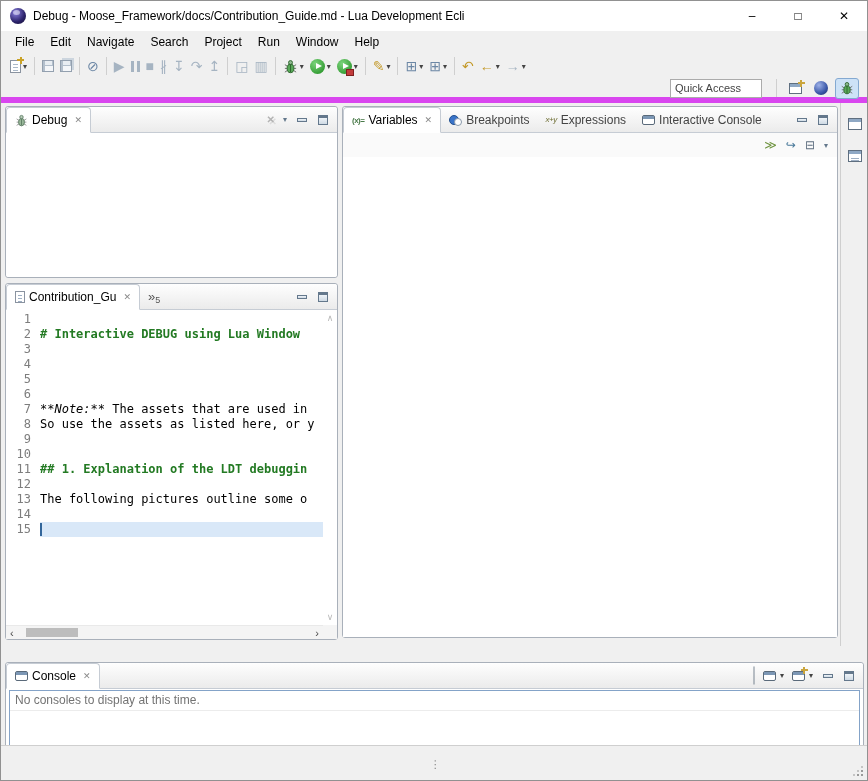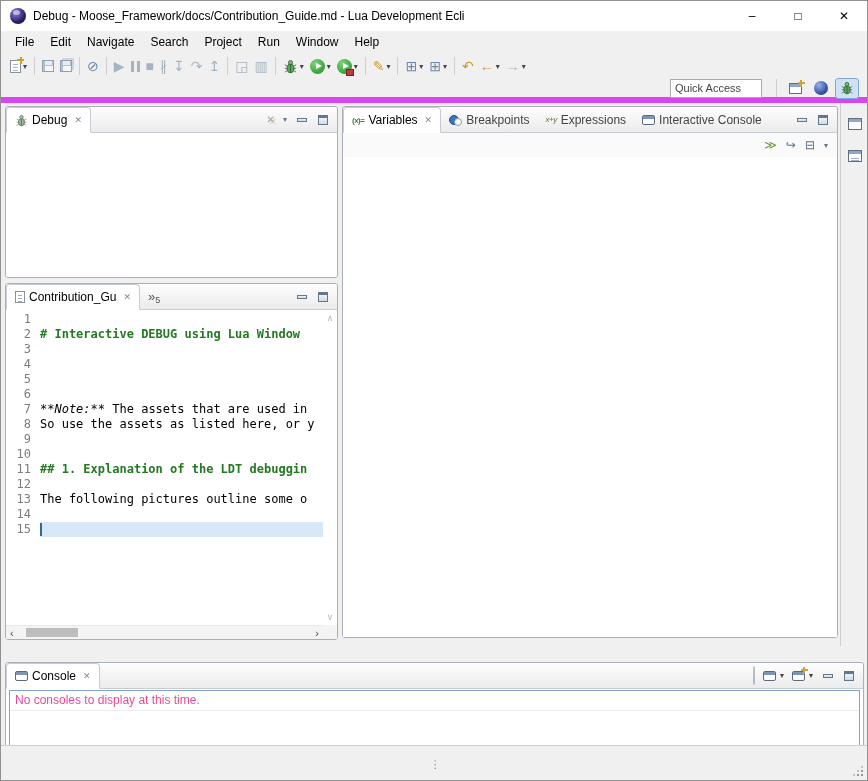--- a/index.html
+++ b/index.html
@@ -130,21 +130,21 @@
                         background:linear-gradient(#caa53d,#caa53d) center/7px 2px no-repeat,
                                    linear-gradient(#caa53d,#caa53d) center/2px 7px no-repeat; }
   .vtools { height:24px; display:flex; align-items:center; justify-content:flex-end; gap:9px;
             padding-right:9px; background:#fafafa; }
   .grngl { color:#6f9440; font-size:12px; }
   .blugl { color:#49799a; font-size:12px; }
   .gygl  { color:#5f6f80; font-size:12px; }
 
   
   .console-inner { position:absolute; left:3px; right:3px; top:27px; bottom:3px; border:1px solid #84a3c8;
-                   background:#fff; font-size:12px; color:#ec4899; }
+                   background:#fff; font-size:12px; color:#737373; }
   .console-msg { padding:2px 5px 3px 5px; border-bottom:1px solid #ececec; }
 
   
   .trim { position:absolute; left:839px; top:102px; width:28px; height:543px; border-left:1px solid #cfcfcf;
           display:flex; flex-direction:column; align-items:center; padding-top:12px; gap:14px; }
   .trim-btn { width:20px; height:18px; display:flex; align-items:center; justify-content:center; }
   .i-trimwin { width:14px; height:12px; border:1px solid #5f6f80; background:#fff; position:relative; }
   .i-trimwin::before { content:""; position:absolute; left:0; right:0; top:0; height:3px; background:#8fa8c4; }
   .i-trimwin.b::after { content:""; position:absolute; left:2px; bottom:2px; width:8px; height:1px;
                         background:#9fb0c4; box-shadow:0 2px 0 #9fb0c4; }

